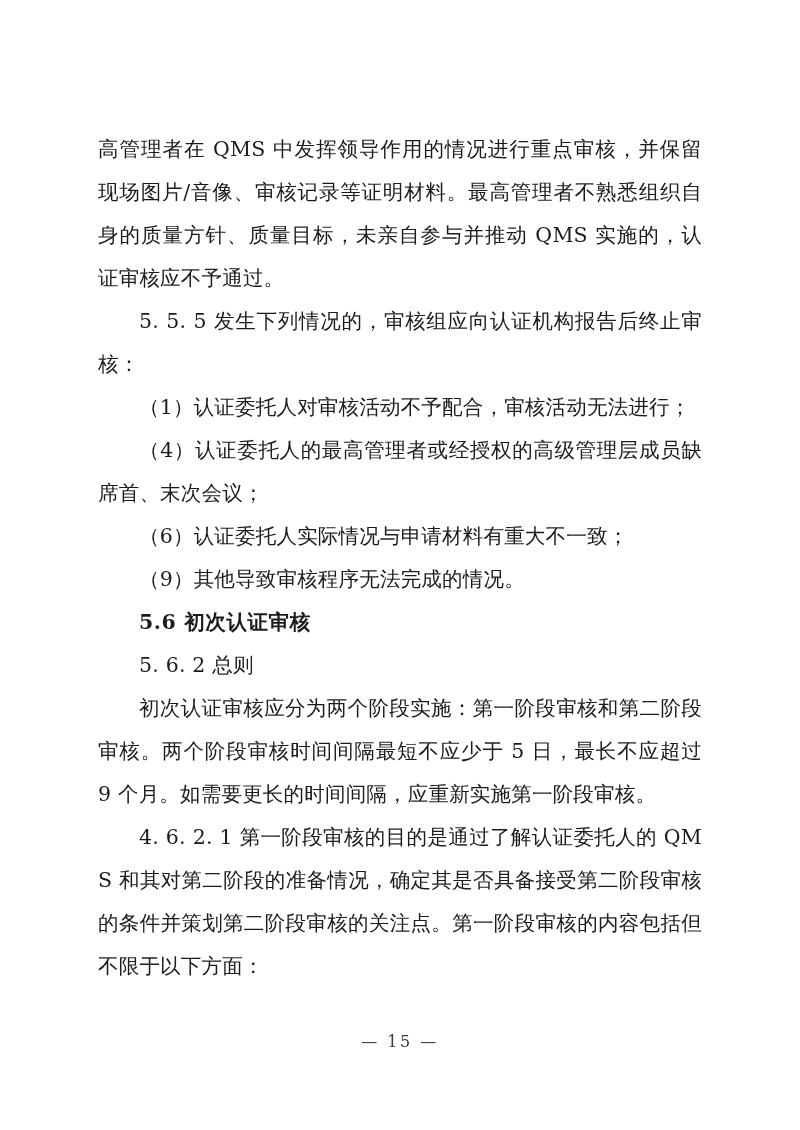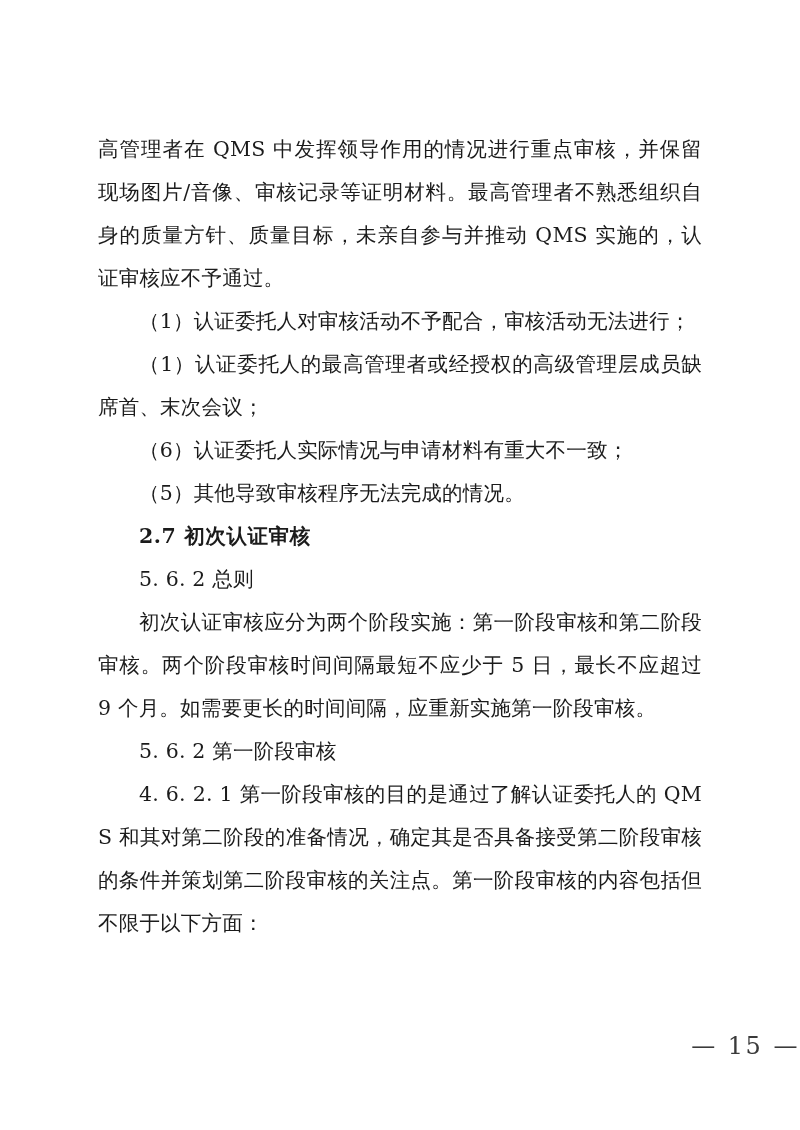--- a/index.html
+++ b/index.html
@@ -45,52 +45,52 @@
     letter-spacing: 0.6px;
   }
   .para.nojust {
     text-align: left;
   }
   .footer {
     position: absolute;
     left: 0;
     top: 1032px;
     width: 800px;
-    text-align: right;
-    font-size: 24px;
+    text-align: center;
+    font-size: 16px;
     letter-spacing: 2.5px;
     color: #3a3a3a;
     font-family: "DejaVu Serif", "Liberation Serif", serif;
   }
 </style>
 </head>
 <body>
 
 <div class="page">
 
   <div class="content">
 
     <p class="para">高管理者在 QMS 中发挥领导作用的情况进行重点审核，并保留现场图片/音像、审核记录等证明材料。最高管理者不熟悉组织自身的质量方针、质量目标，未亲自参与并推动 QMS 实施的，认证审核应不予通过。</p>
 
+    <p class="para indent">5. 5. 5 发生下列情况的，审核组应向认证机构报告后终止审核：</p>
 
     <p class="para indent nojust">（1）认证委托人对审核活动不予配合，审核活动无法进行；</p>
 
-    <p class="para indent">（1）认证委托人的最高管理者或经授权的高级管理层成员缺席首、末次会议；</p>
+    <p class="para indent">（4）认证委托人的最高管理者或经授权的高级管理层成员缺席首、末次会议；</p>
 
     <p class="para indent nojust">（6）认证委托人实际情况与申请材料有重大不一致；</p>
 
-    <p class="para indent nojust">（5）其他导致审核程序无法完成的情况。</p>
+    <p class="para indent nojust">（9）其他导致审核程序无法完成的情况。</p>
 
-    <p class="para indent nojust heading">2.7  初次认证审核</p>
+    <p class="para indent nojust heading">5.6  初次认证审核</p>
 
     <p class="para indent nojust">5. 6. 2  总则</p>
 
     <p class="para indent">初次认证审核应分为两个阶段实施：第一阶段审核和第二阶段审核。两个阶段审核时间间隔最短不应少于 5 日，最长不应超过 9 个月。如需要更长的时间间隔，应重新实施第一阶段审核。</p>
 
-    <p class="para indent nojust">5. 6. 2  第一阶段审核</p>
 
     <p class="para indent">4. 6. 2. 1  第一阶段审核的目的是通过了解认证委托人的 QMS 和其对第二阶段的准备情况，确定其是否具备接受第二阶段审核的条件并策划第二阶段审核的关注点。第一阶段审核的内容包括但不限于以下方面：</p>
 
   </div>
 
   <div class="footer">— 15 —</div>
 
 </div>
 
 </body></html>

